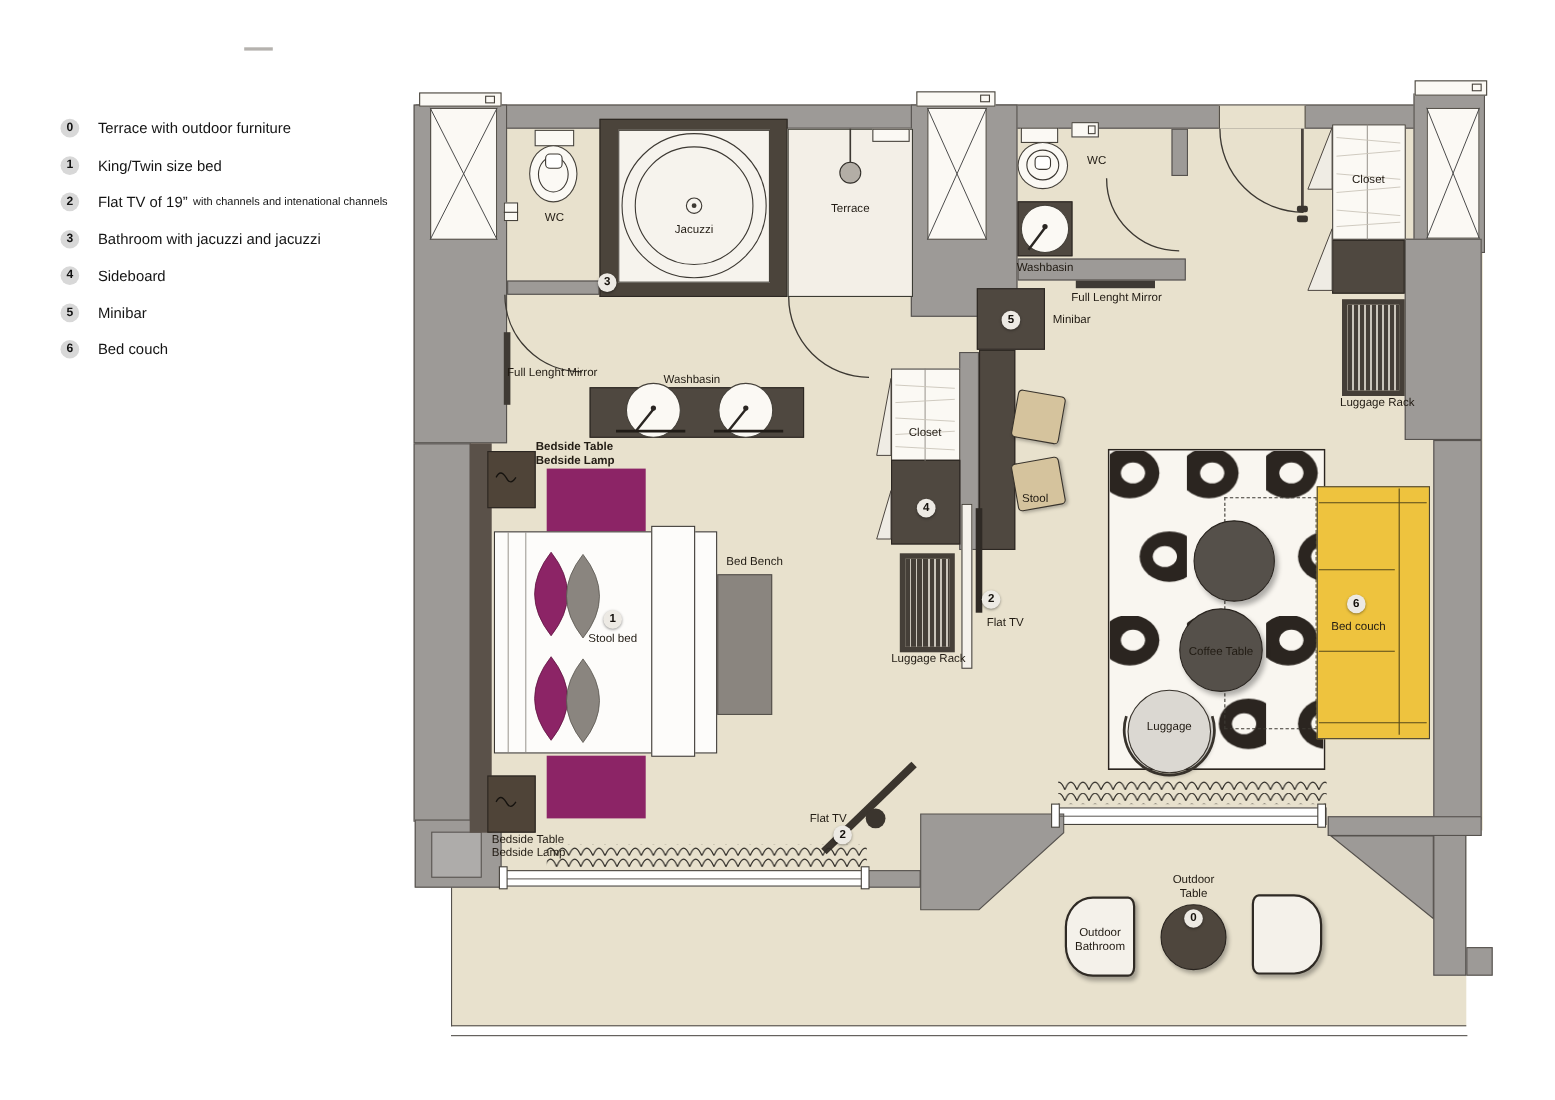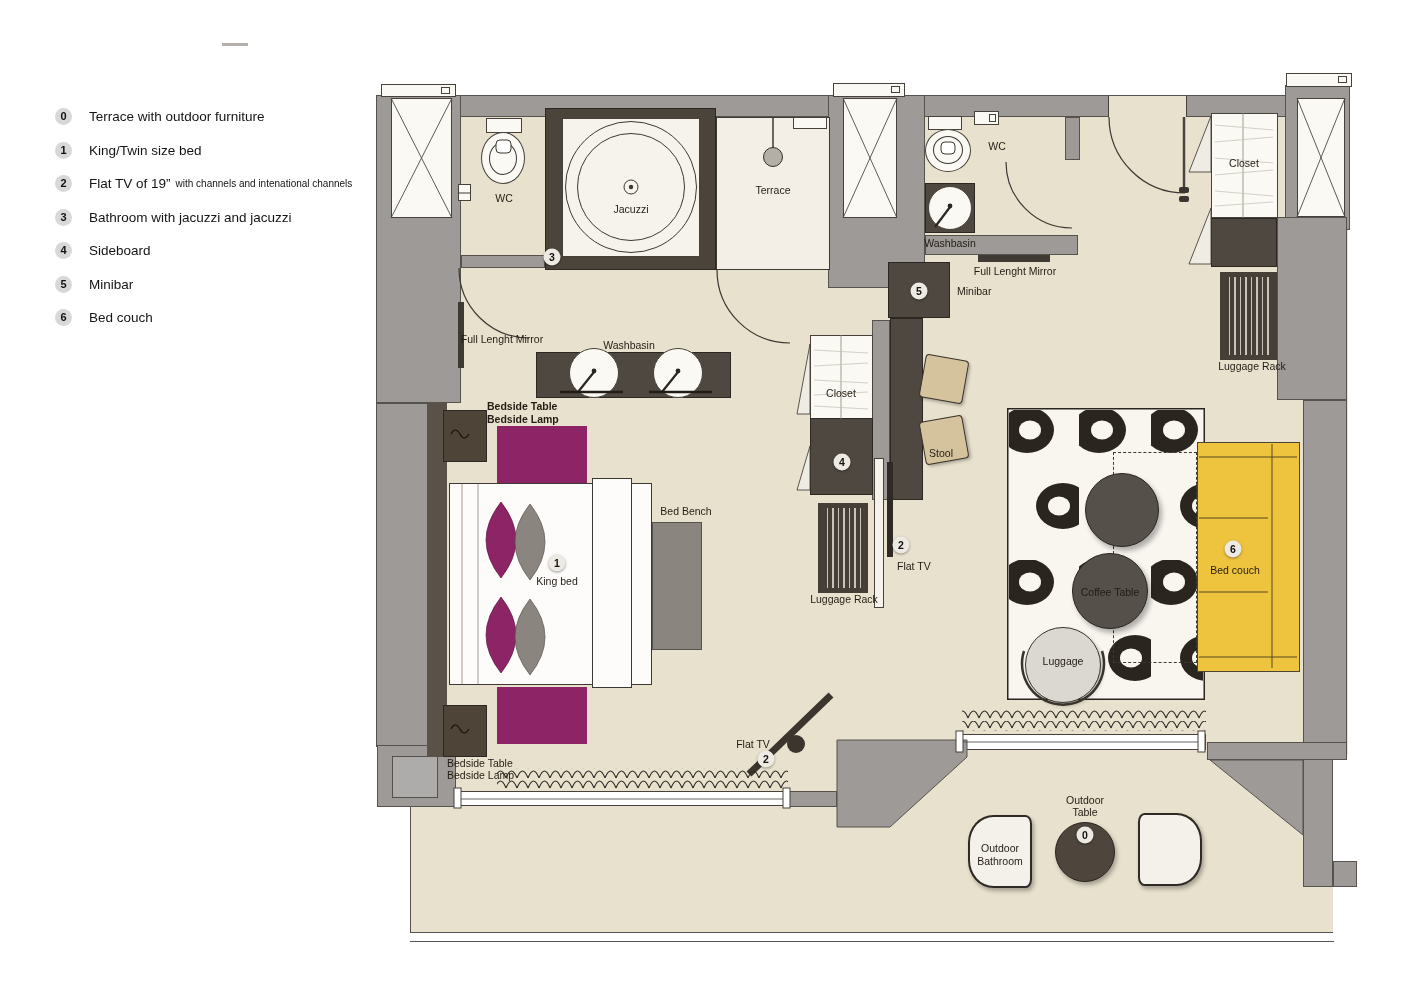--- a/index.html
+++ b/index.html
@@ -251,21 +251,21 @@
 
   <div class="lbl" style="left:504px;top:198px">WC</div>
   <div class="lbl" style="left:631px;top:209px">Jacuzzi</div>
   <div class="lbl" style="left:773px;top:190px">Terrace</div>
   <div class="lbl" style="left:629px;top:345px">Washbasin</div>
   <div class="lbl" style="left:502px;top:339px">Full Lenght Mirror</div>
   <div class="lbl ll b" style="left:487px;top:406px">Bedside Table</div>
   <div class="lbl ll b" style="left:487px;top:419px">Bedside Lamp</div>
   <div class="lbl ll" style="left:447px;top:763px">Bedside Table</div>
   <div class="lbl ll" style="left:447px;top:775px">Bedside Lamp</div>
-  <div class="lbl" style="left:557px;top:581px">King bed</div>
+  <div class="lbl" style="left:557px;top:581px">Stool bed</div>
   <div class="lbl" style="left:686px;top:511px">Bed Bench</div>
   <div class="lbl" style="left:844px;top:599px">Luggage Rack</div>
   <div class="lbl ll" style="left:897px;top:566px">Flat TV</div>
   <div class="lbl" style="left:941px;top:453px">Stool</div>
   <div class="lbl" style="left:841px;top:393px">Closet</div>
   <div class="lbl ll" style="left:957px;top:291px">Minibar</div>
   <div class="lbl" style="left:997px;top:146px">WC</div>
   <div class="lbl" style="left:950px;top:243px">Washbasin</div>
   <div class="lbl" style="left:1015px;top:271px">Full Lenght Mirror</div>
   <div class="lbl" style="left:1244px;top:163px">Closet</div>

